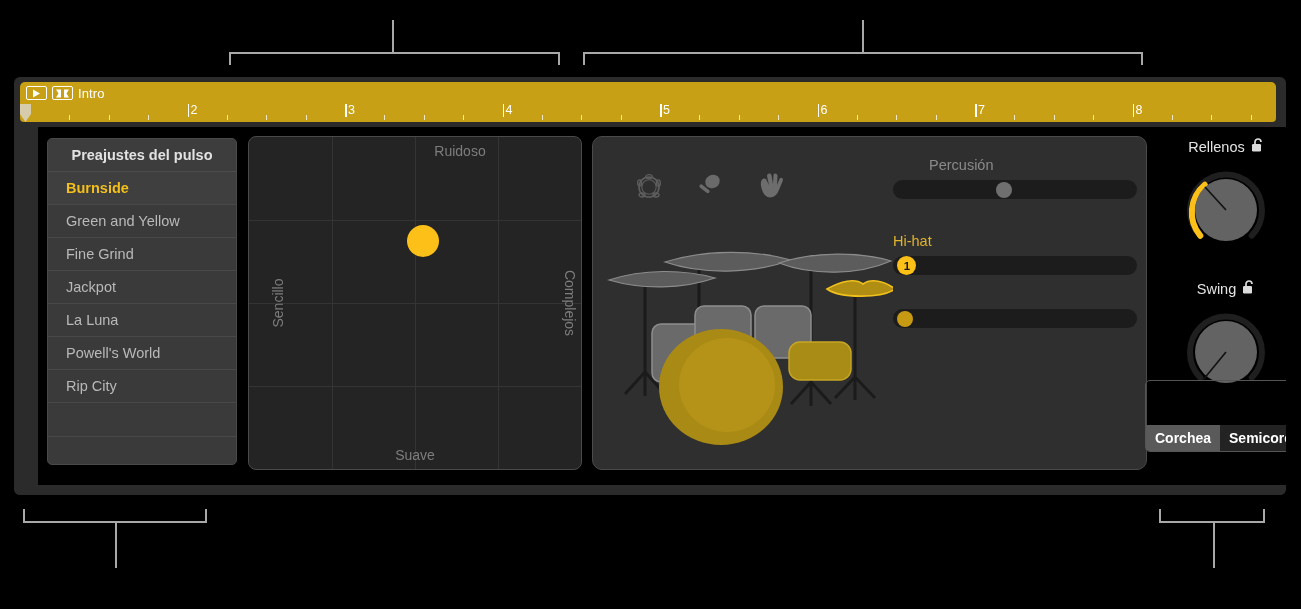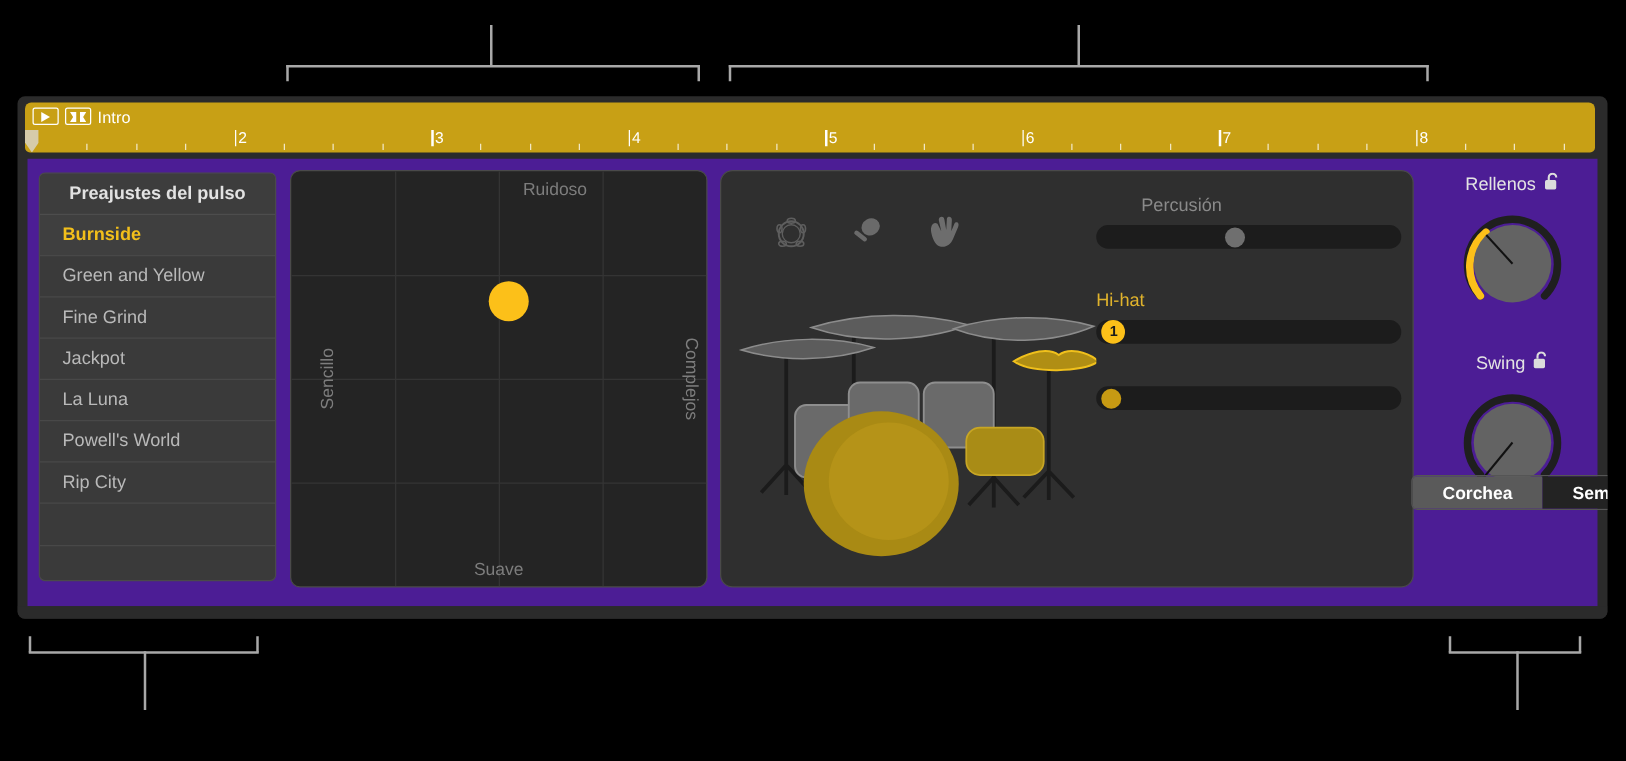--- a/index.html
+++ b/index.html
@@ -122,25 +122,25 @@
     top: 22px;
     width: 11px;
     height: 18px;
     background: #d6cbaa;
     clip-path: polygon(0 0, 100% 0, 100% 55%, 50% 100%, 0 55%);
   }
 
   
   #content {
     position: absolute;
-    left: 8px;
+    left: 24px;
     top: 50px;
     width: 1256px;
     height: 358px;
-    background: #4c1d95;
+    background: #000000;
     display: flex;
   }
 
   
   #presets {
     width: 190px;
     margin: 11px 0 0 9px;
     background: #3a3a3a;
     border: 1px solid #4a4a4a;
     border-radius: 5px;
@@ -324,23 +324,24 @@
     position: absolute;
     display: flex;
     border-radius: 5px;
     overflow: hidden;
     left: -6px;
     top: 253px;
     border: 1px solid #555;
   }
   .seg div {
     font-size: 14px;
-    padding: 5px 24px;
+    padding: 5px 9px;
     color: #ffffff;
     font-weight: bold;
+    margin-top: 44px;
   }
   .seg .off { background: #5a5a5a; }
   .seg .on  { background: #232323; }
 
   
   #bottomstrip {
     position: absolute;
     left: 0; right: 0; bottom: 0;
     height: 10px;
     background: #2b2b2b;

